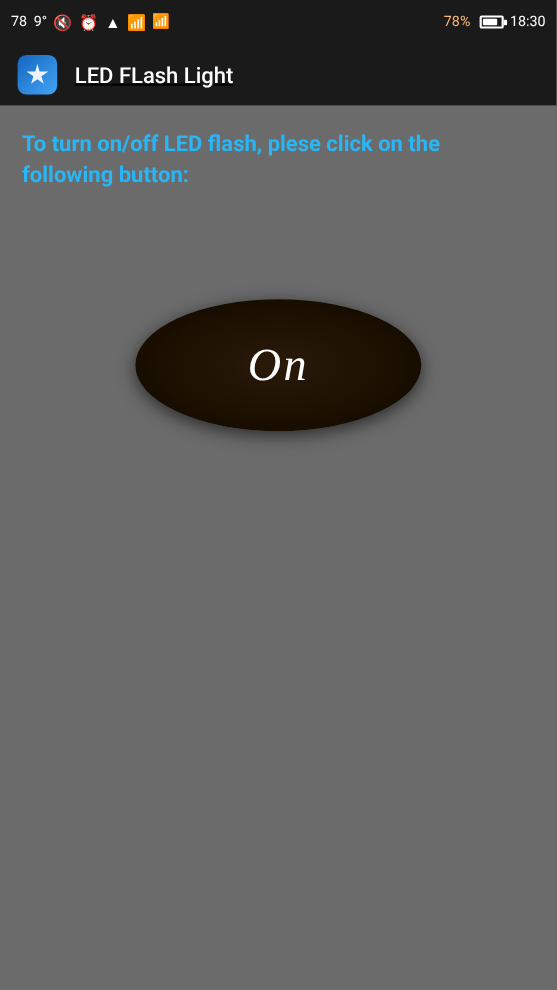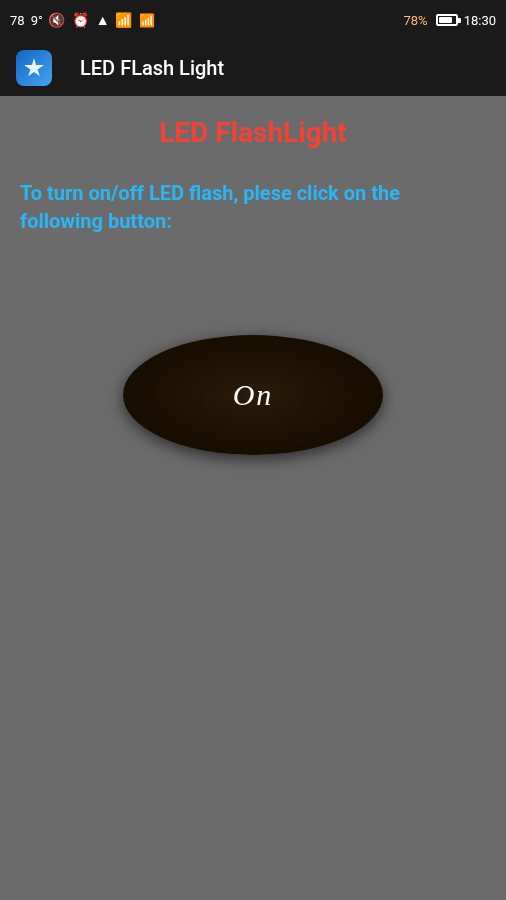--- a/index.html
+++ b/index.html
@@ -85,21 +85,22 @@
     }
 
     
     .app-bar {
       width: 100%;
       height: 56px;
       background-color: #1a1a1a;
       display: flex;
       align-items: center;
       padding: 0 16px;
-      gap: 28px;
+      gap: 16px;
+      text-decoration: underline;
     }
 
     .app-icon {
       width: 36px;
       height: 36px;
       background: linear-gradient(135deg, #1565c0, #42a5f5);
       border-radius: 8px;
       display: flex;
       align-items: center;
       justify-content: center;
@@ -166,21 +167,21 @@
       align-items: center;
       justify-content: center;
       cursor: pointer;
       border: none;
       box-shadow: 0 4px 15px rgba(0,0,0,0.6);
       outline: none;
     }
 
     .toggle-label {
       color: #ffffff;
-      font-size: 30px;
+      font-size: 42px;
       font-style: italic;
       font-weight: 300;
       font-family: 'Georgia', serif;
       letter-spacing: 2px;
     }
   </style>
 </head>
 <body>
 
 <div class="status-bar">
@@ -203,21 +204,20 @@
 </div>
 
 <div class="app-bar">
   <div class="app-icon">
     <div class="app-icon-inner"></div>
   </div>
   <span class="app-title">LED FLash Light</span>
 </div>
 
 <div class="main-content">
-  <div class="page-title">LED FlashLight</div>
   <div class="instruction-text">To turn on/off LED flash, plese click on the following button:</div>
 
   <div class="toggle-button-container">
     <button class="toggle-button">
       <span class="toggle-label">On</span>
     </button>
   </div>
 </div>
 
 </body></html>

